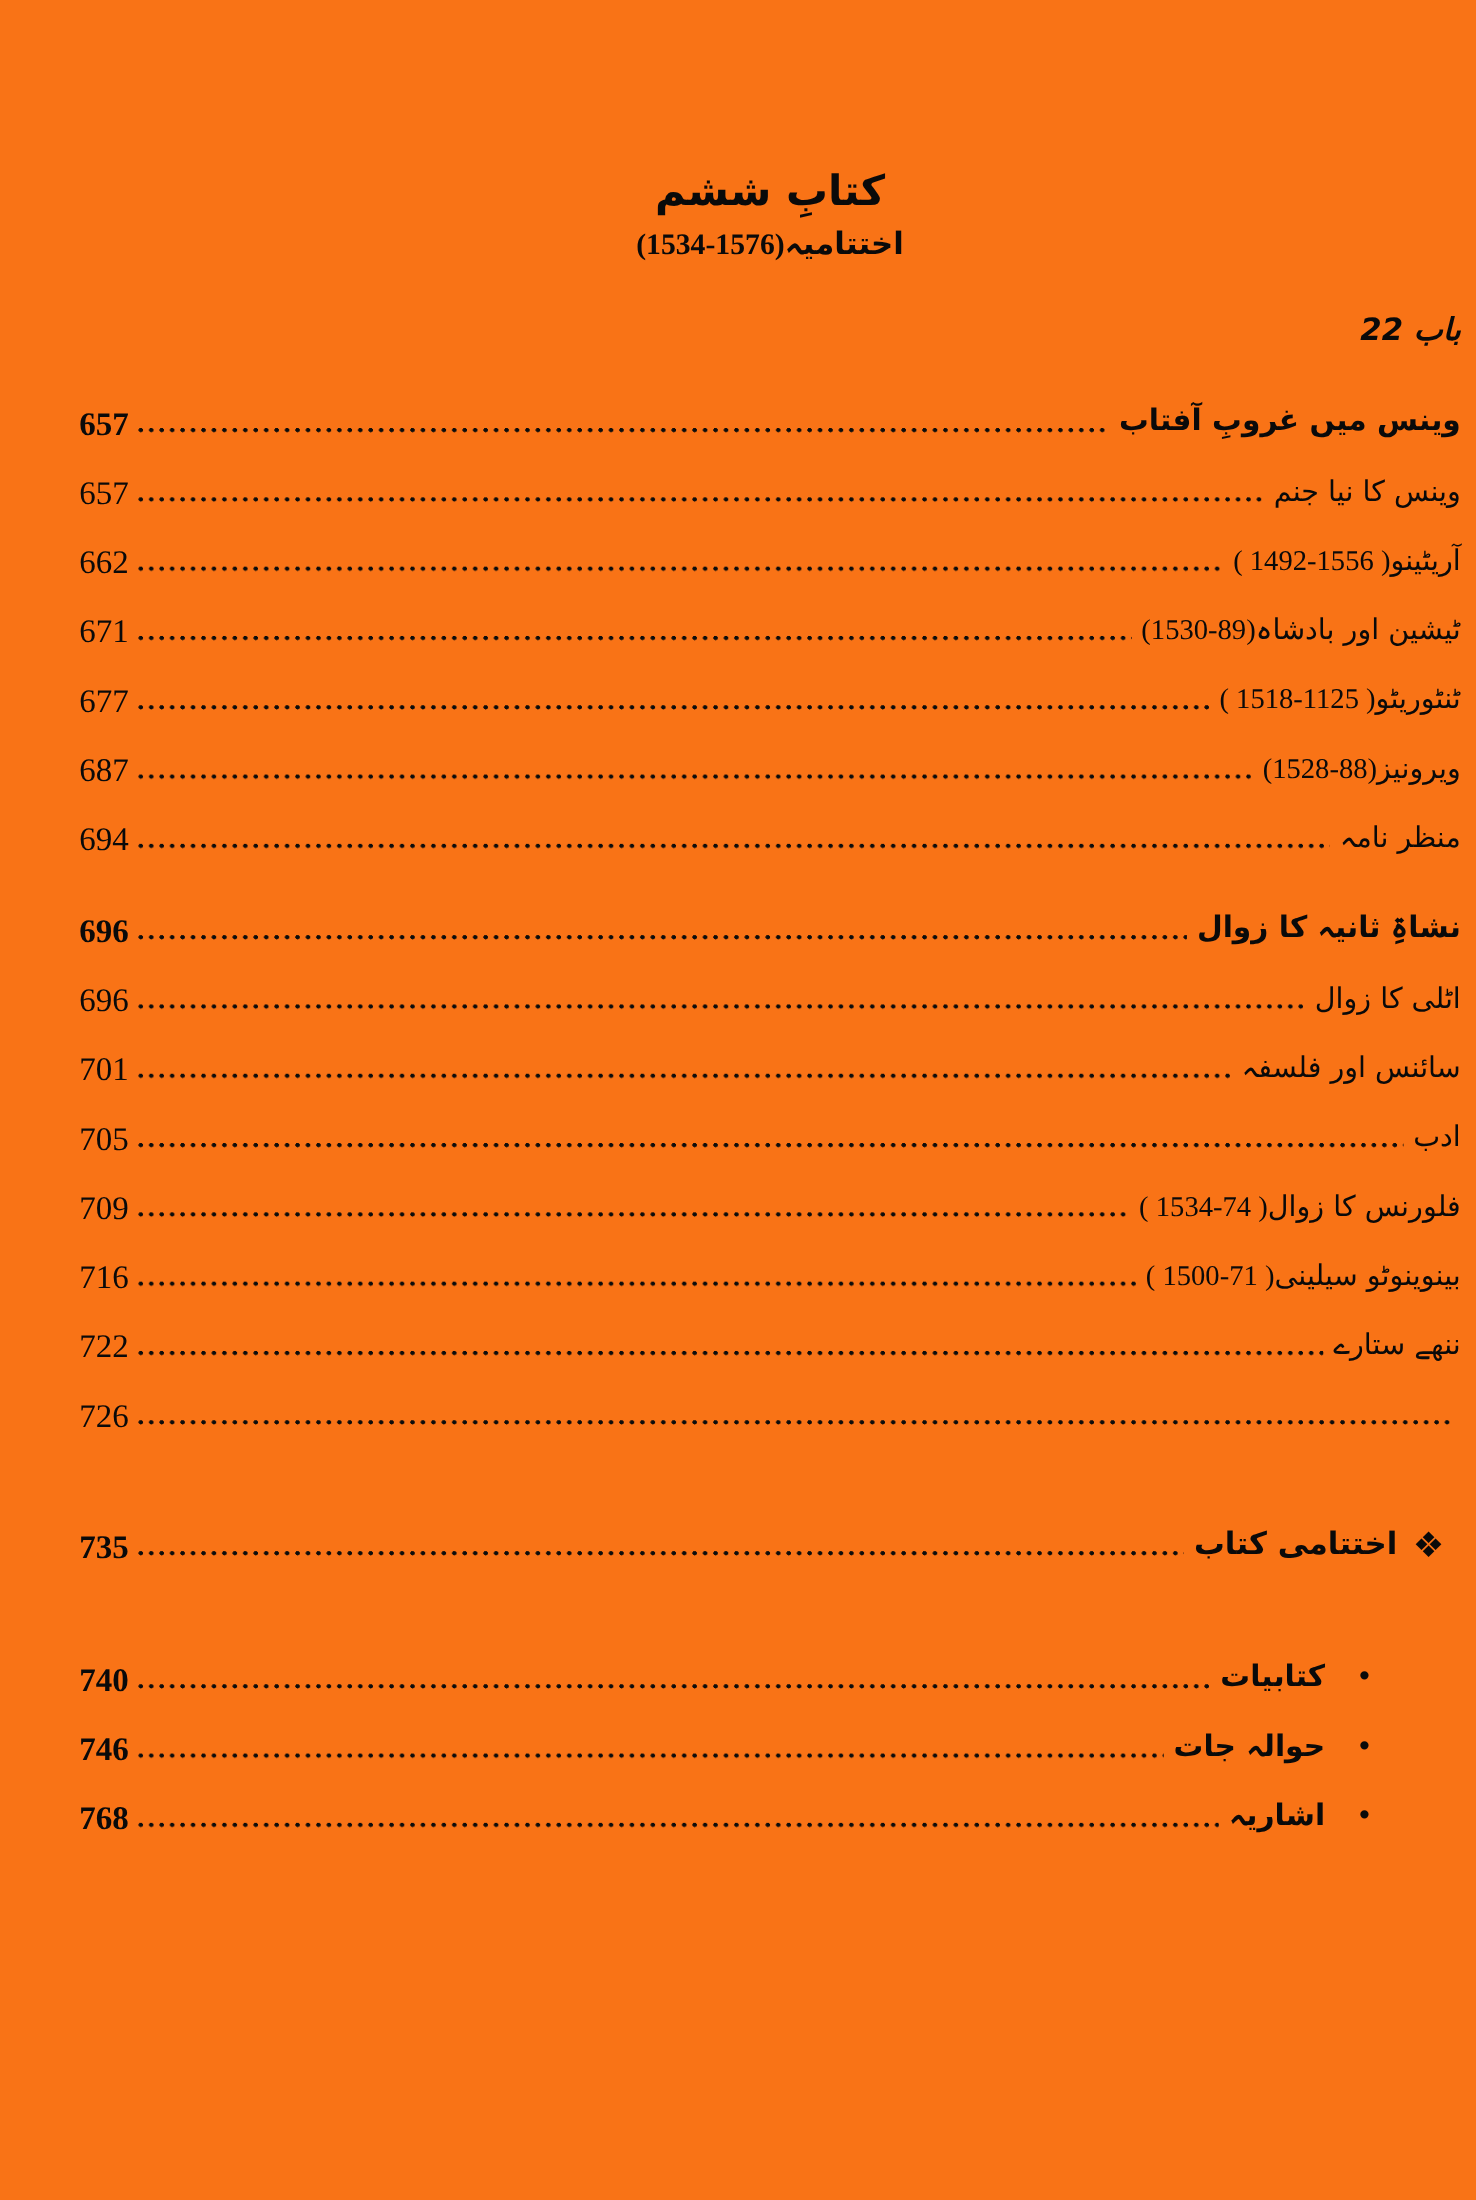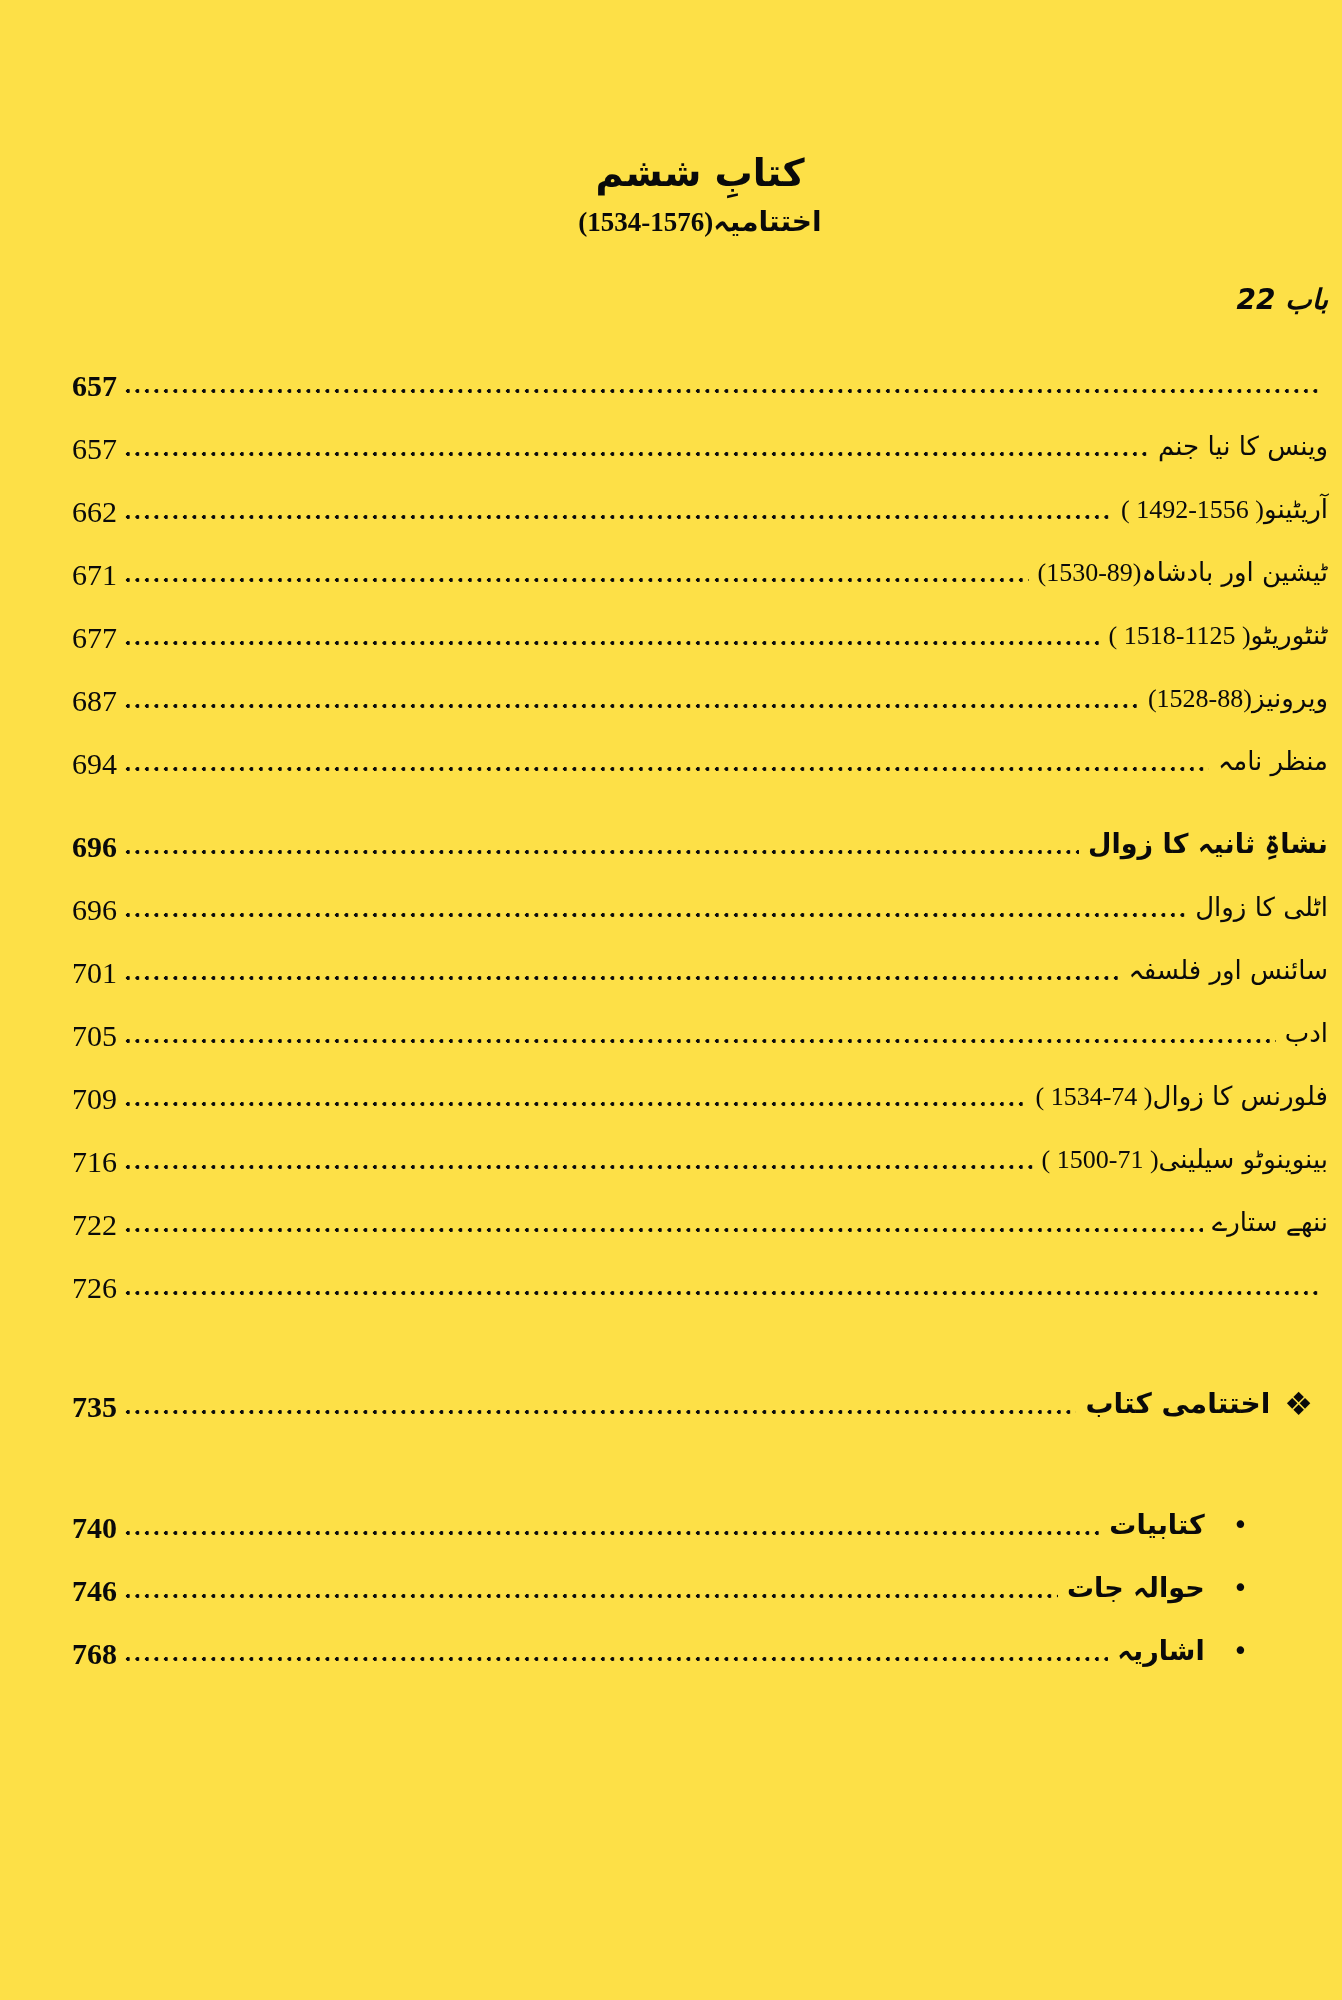--- a/index.html
+++ b/index.html
@@ -2,21 +2,21 @@
 <html><head>
 <meta charset="utf-8">
 <style>
   html, body { margin: 0; padding: 0; background: #ffffff; }
   .page {
     position: relative;
     width: 1342px;
     height: 2000px;
     box-sizing: border-box;
     padding: 150px 14px 0 72px;
-    background: #fde047;
+    background: #f97316;
     color: #0a0a0a;
     overflow: hidden;
   }
   .book-title {
     text-align: center;
     font-family: "DejaVu Sans", sans-serif;
     font-weight: bold;
     font-size: 38px;
     line-height: 1.25;
     direction: rtl;
@@ -103,20 +103,21 @@
 
   <div class="book-title">کتابِ ششم</div>
 
   <div class="subtitle"><span class="sub-t">اختتامیہ</span><span class="dates" dir="ltr">(1534-1576)</span></div>
 
   <div class="chapter-label first">باب 22</div>
 
   <div class="rows">
 
     <div class="row main">
+      <span class="title"><span class="t">وینس میں غروبِ آفتاب</span><span class="dates" dir="ltr"></span></span>
       <span class="leader"></span>
       <span class="pagenum">657</span>
     </div>
 
     <div class="row">
       <span class="title"><span class="t">وینس کا نیا جنم</span><span class="dates" dir="ltr"></span></span>
       <span class="leader"></span>
       <span class="pagenum">657</span>
     </div>
 

